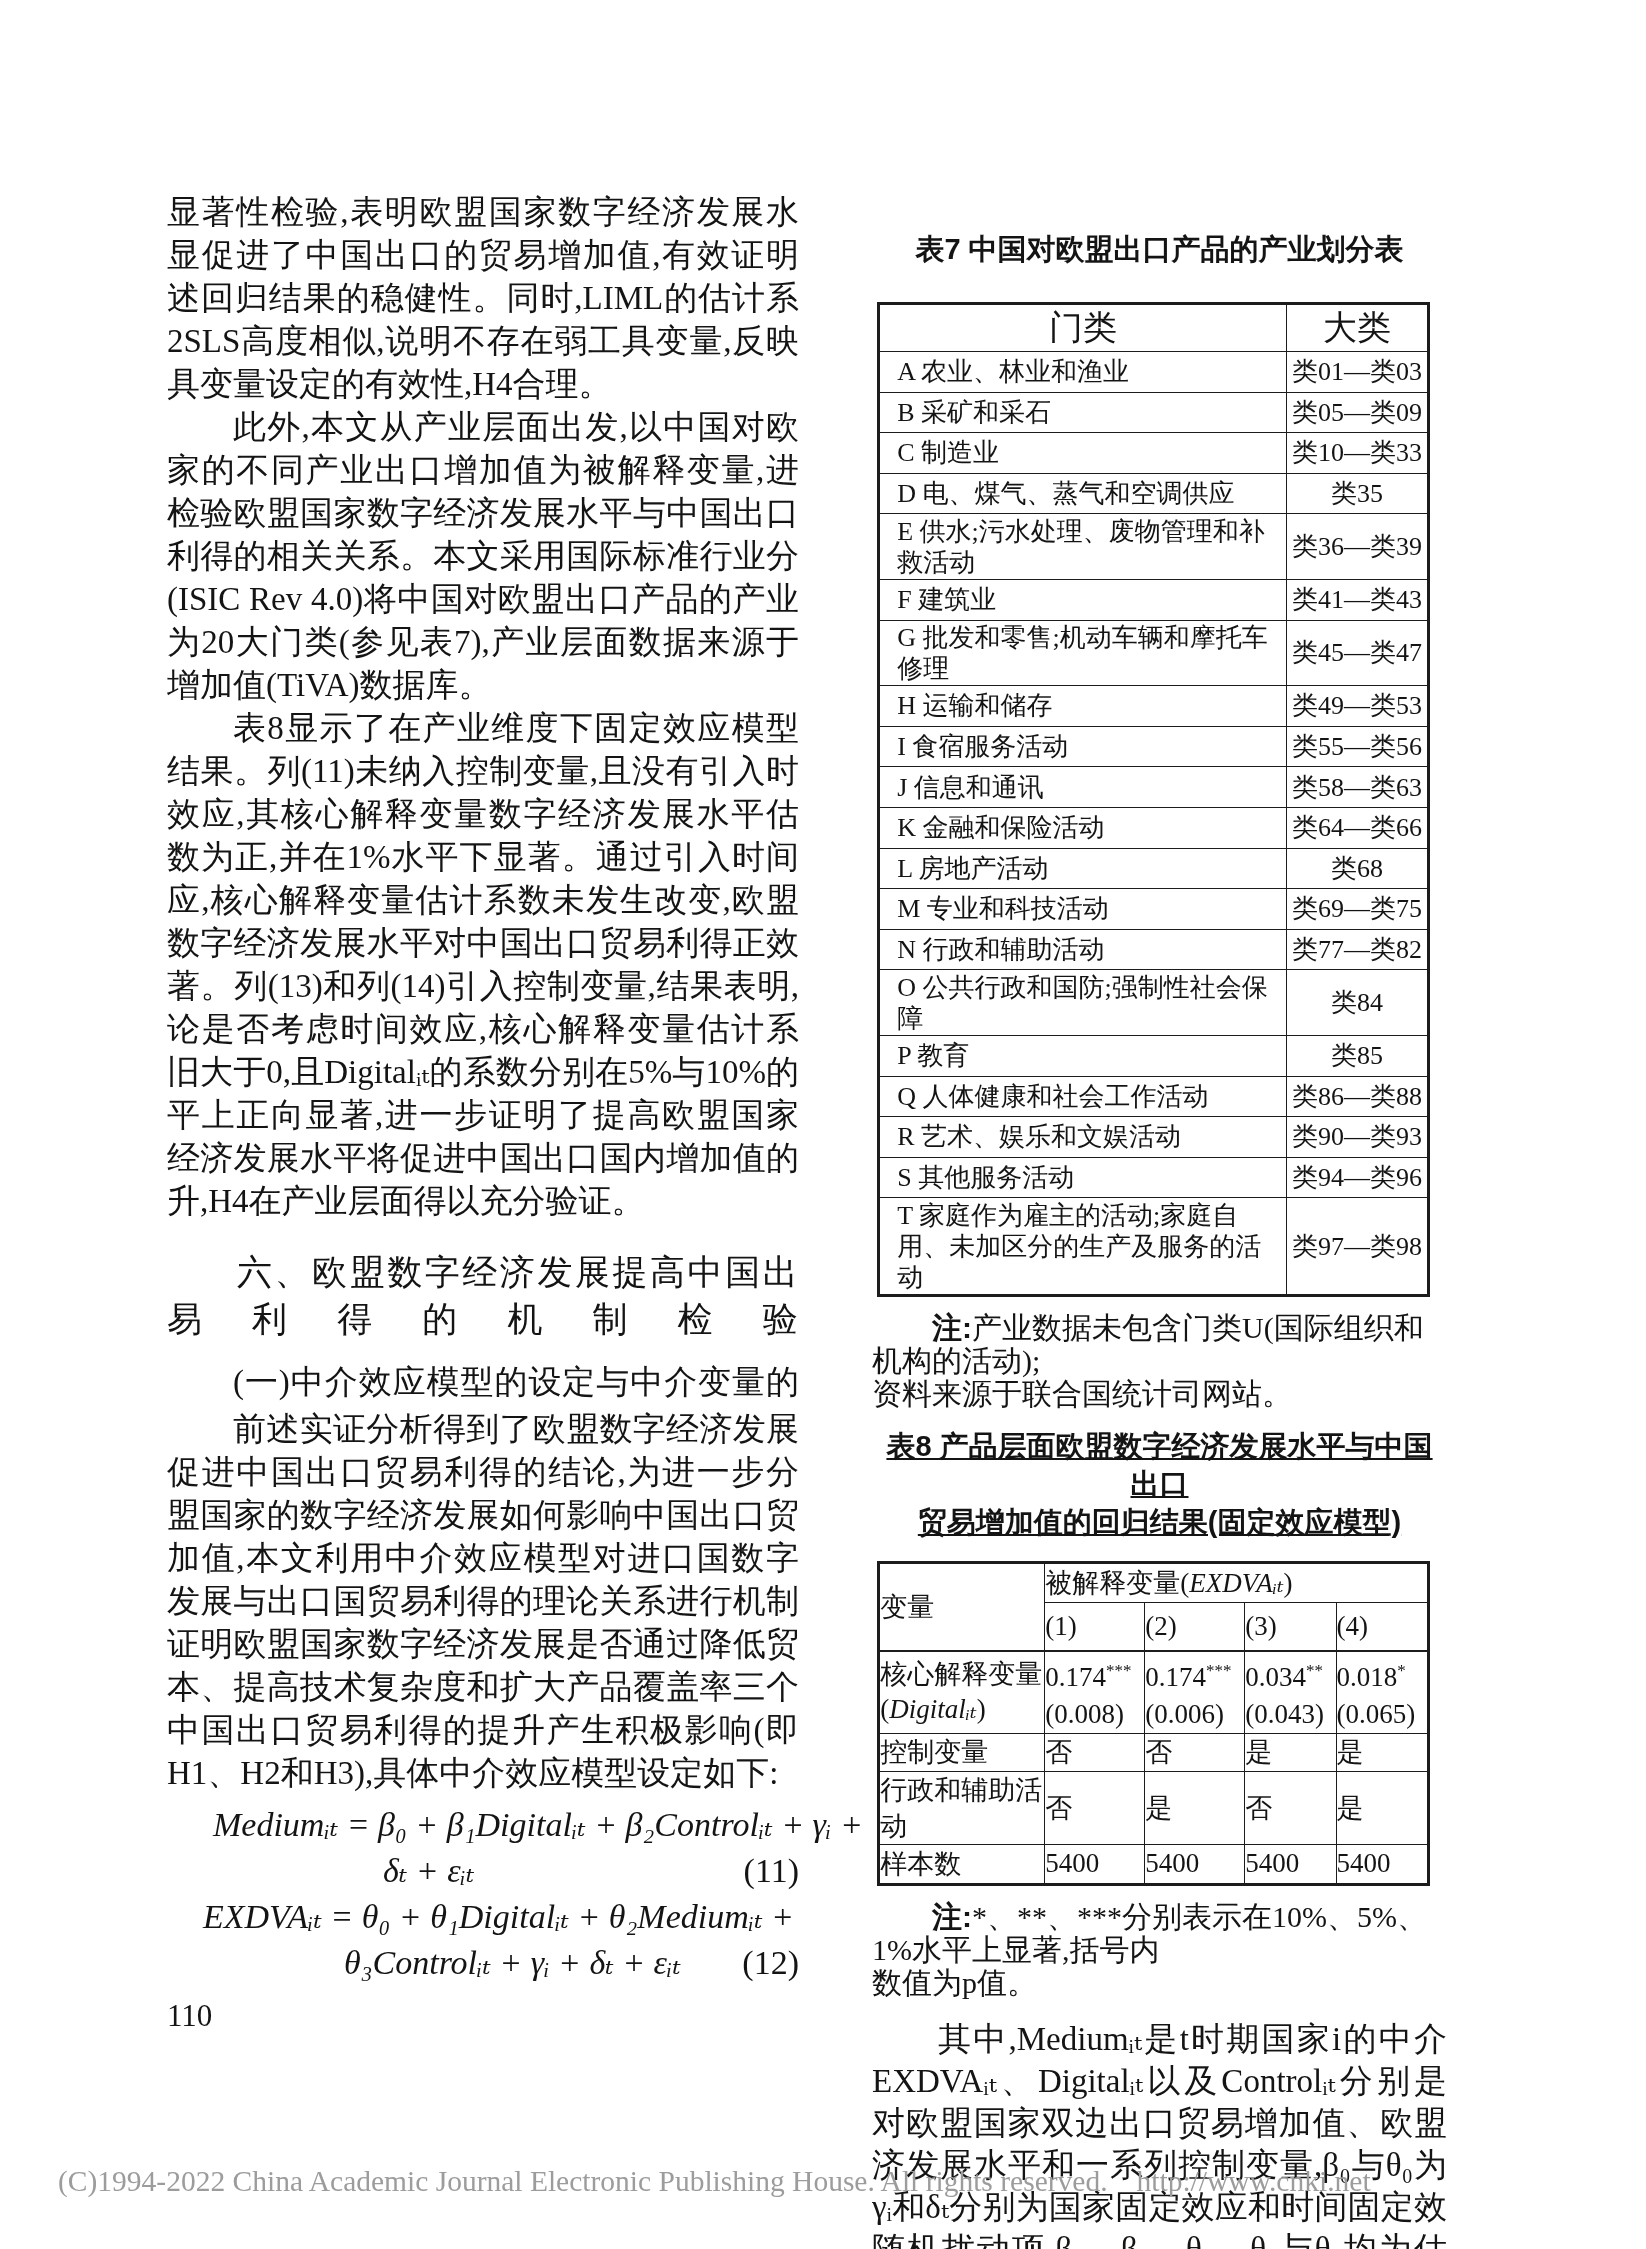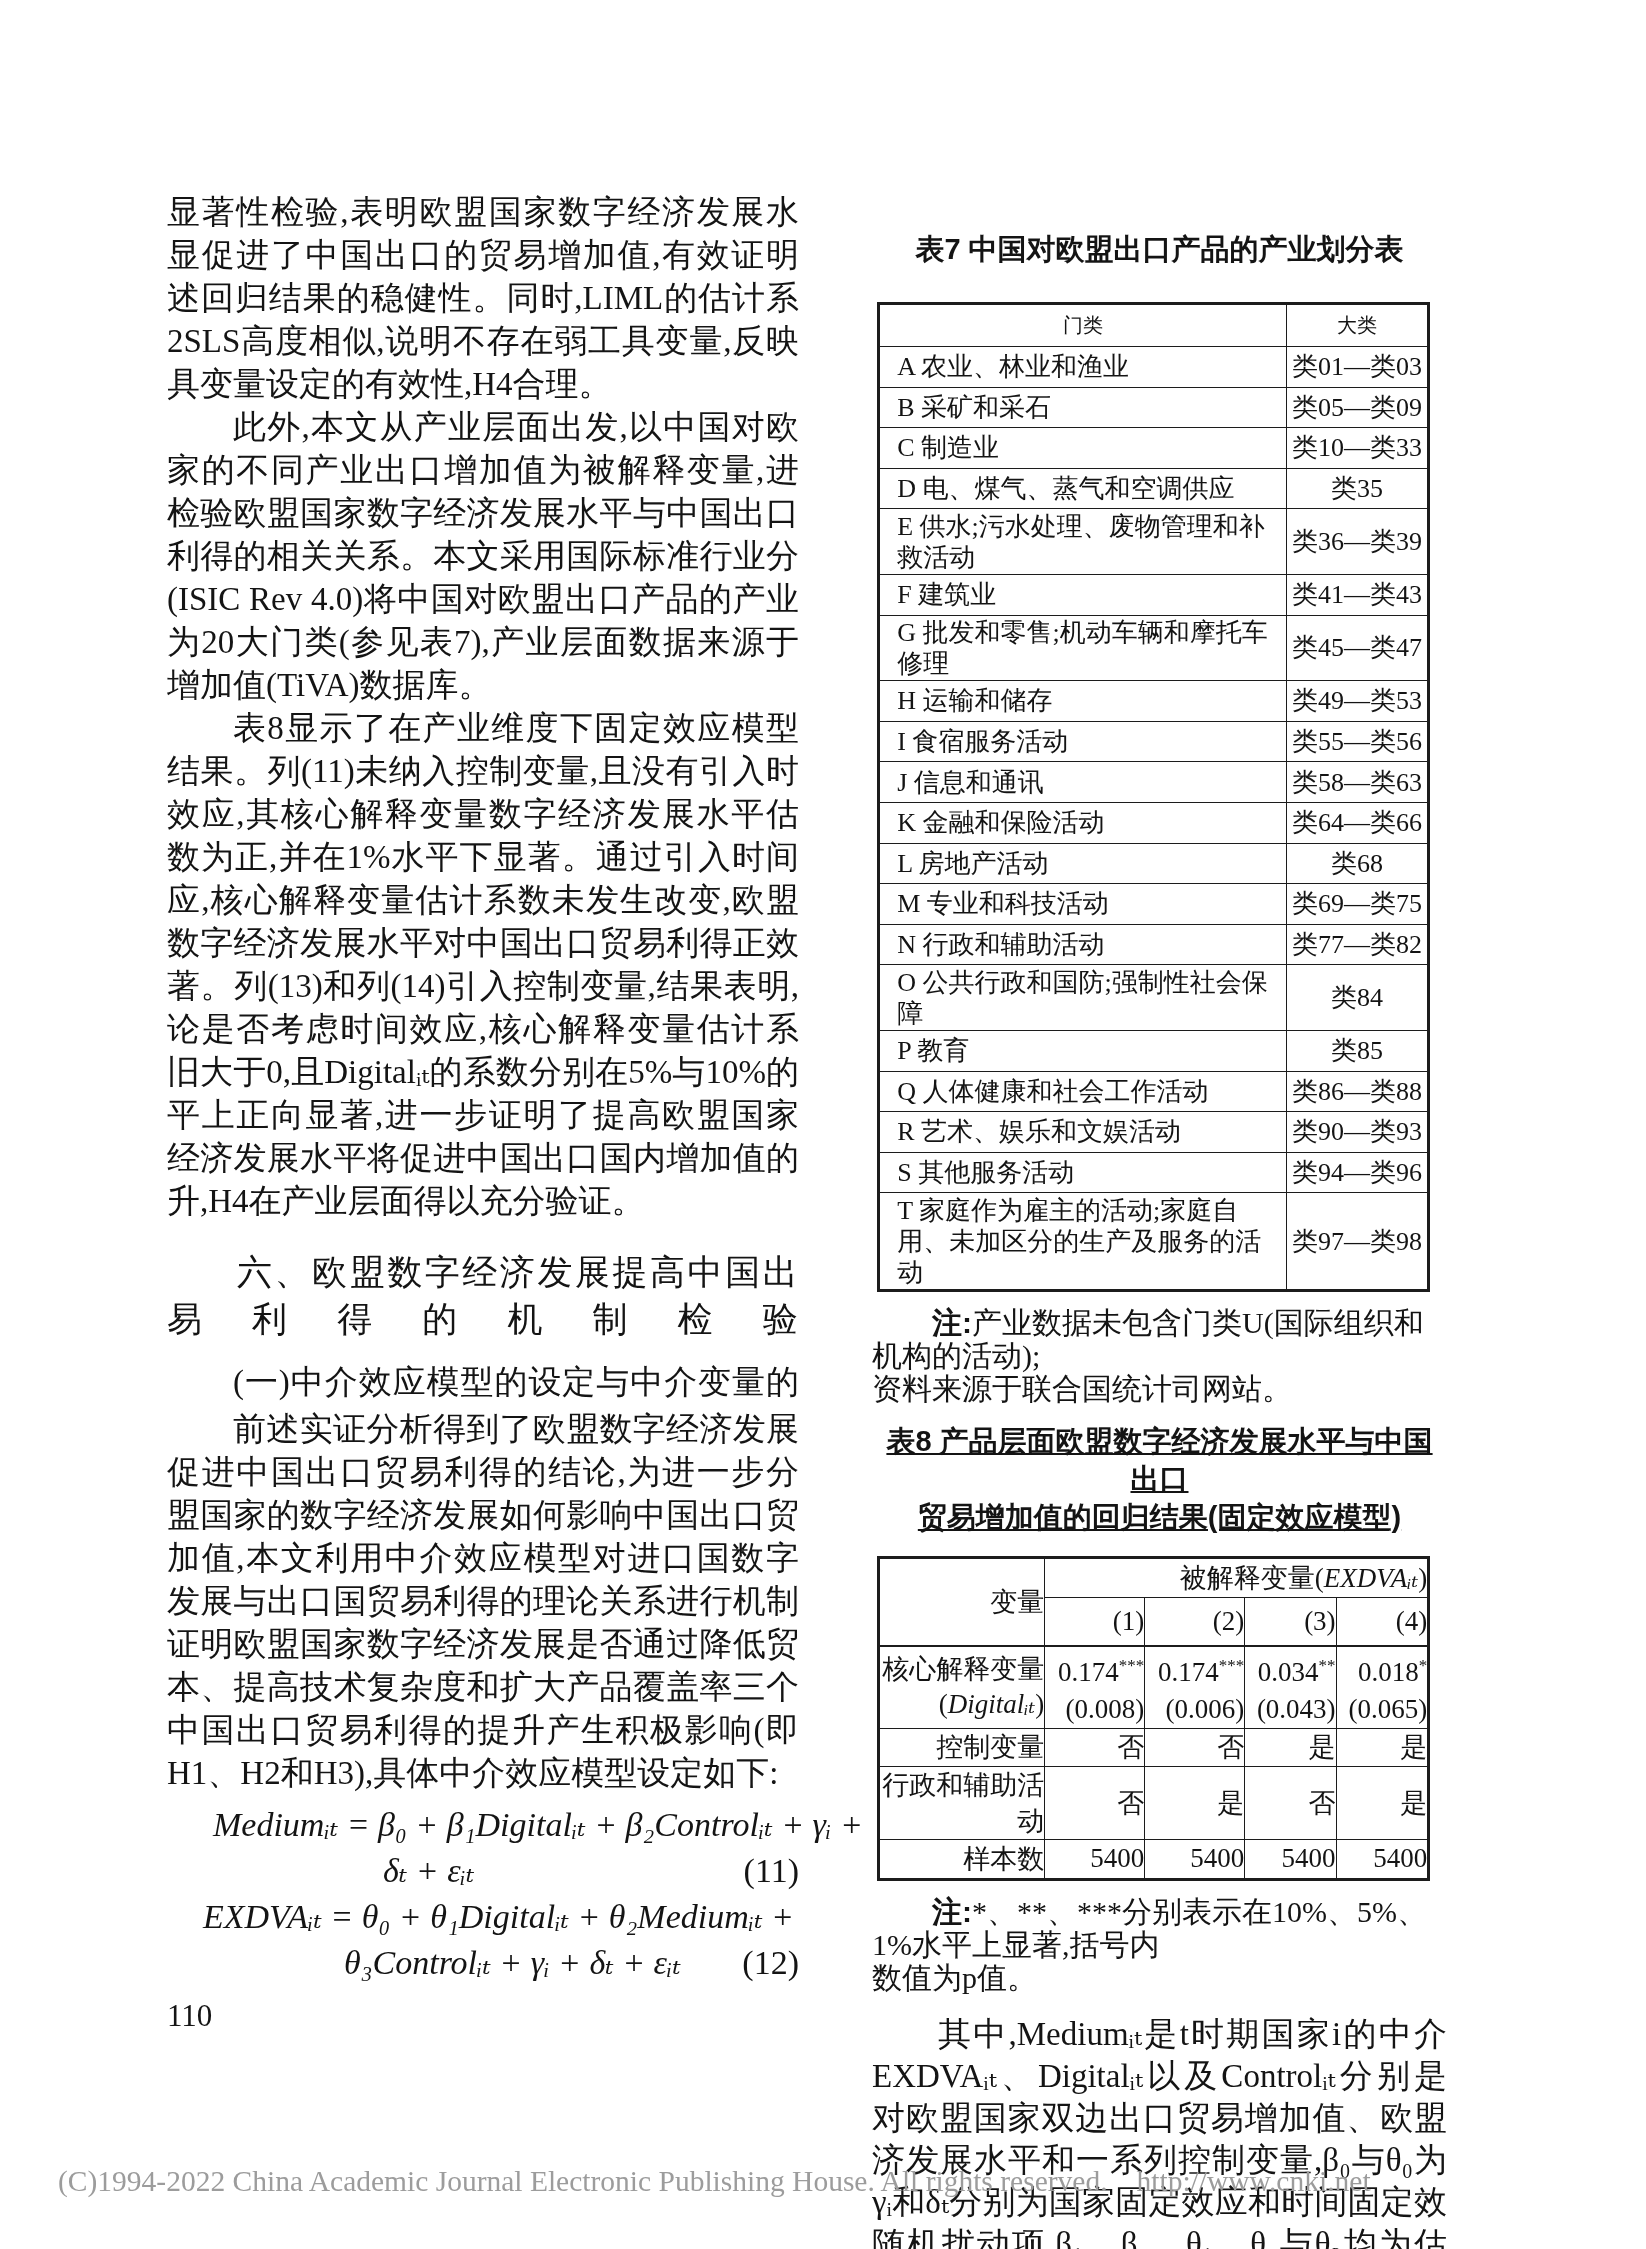--- a/index.html
+++ b/index.html
@@ -34,32 +34,32 @@
   
   .tbltitle {
     font-weight:bold; font-size:29px; line-height:39px; text-align:center;
     font-family:"Liberation Sans","DejaVu Sans",sans-serif;
   }
   .t7 {
     width:553px; margin:33px 0 0 5.2px; border-collapse:collapse;
     border:3.3px solid #1c1c1c; font-size:26px;
   }
   .t7 td { border:1.3px solid #1c1c1c; height:37px; padding:0; }
-  .t7 tr.hd td { height:41px; text-align:center; font-size:20px; }
+  .t7 tr.hd td { height:41px; text-align:center; font-size:34px; }
   .t7 td.c1 { text-align:left; padding:1.3px 6.5px 1.3px 17px; line-height:31px; }
   .t7 td.c2 { text-align:center; width:135px; white-space:nowrap; padding:0 2.6px; }
   .note { margin-top:14.4px; font-size:30px; line-height:33px; }
   .note .l1 { text-indent:2em; }
   .note .b { font-weight:bold; font-family:"Liberation Sans","DejaVu Sans",sans-serif; }
   .t8titlewrap { margin-top:17px; }
   .t8title { font-weight:bold; font-size:29px; line-height:38px; text-align:center;
     font-family:"Liberation Sans","DejaVu Sans",sans-serif;text-decoration:underline; }
   .t8 {
     width:553px; margin:19.6px 0 0 5.2px; border-collapse:collapse;
-    border:3.3px solid #1c1c1c; font-size:27px; text-align:right;
+    border:3.3px solid #1c1c1c; font-size:27px; text-align:left;
   }
   .t8 td { border:1.3px solid #1c1c1c; padding:0; }
   .t8 td.c1 { width:164px; }
   .t8 tr.dep td { height:38px; }
   .t8 tr.cols td { height:47px; border-bottom:2.6px solid #1c1c1c; }
   .t8 td.span2 { border-bottom:2.6px solid #1c1c1c; }
   .t8 tr.coef td { height:81px; }
   .t8 tr.coef .cl { line-height:35px; }
   .t8 .cv { line-height:37px; }
   .t8 sup { font-size:17px; }

